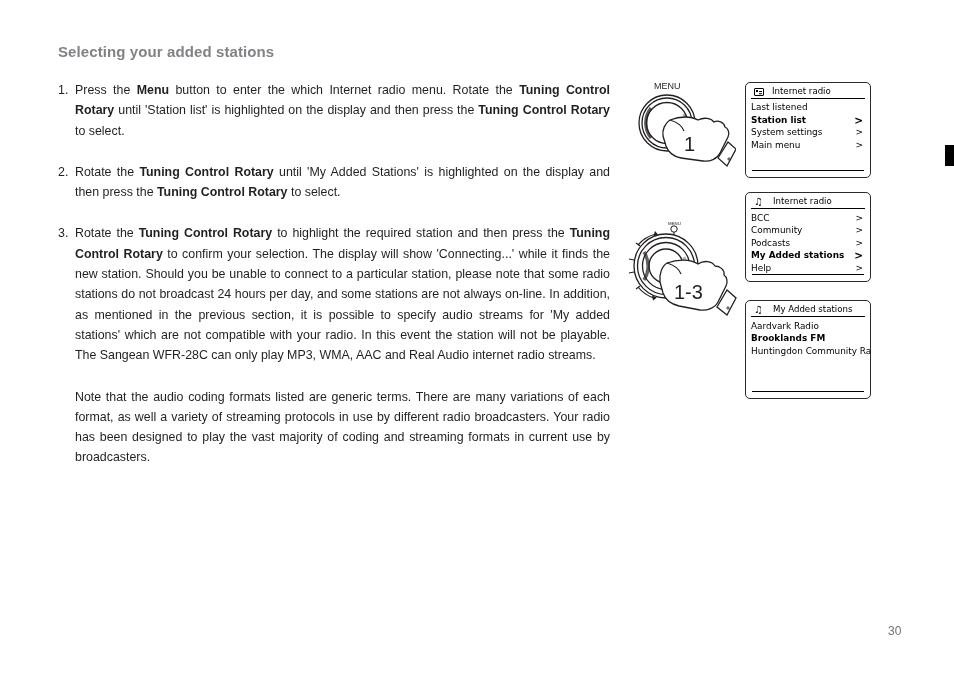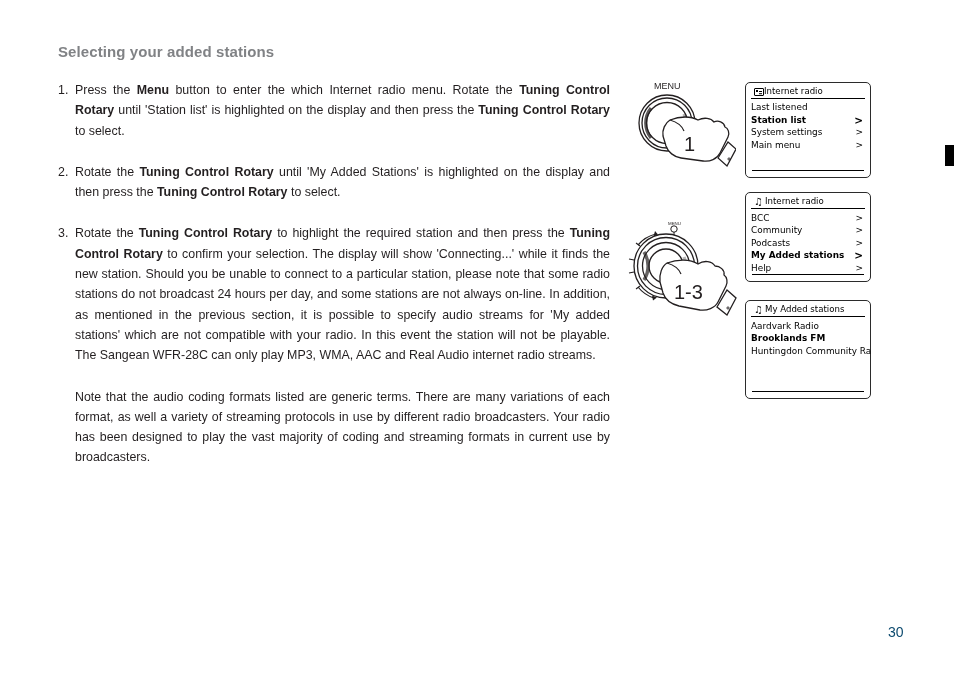--- a/index.html
+++ b/index.html
@@ -79,43 +79,43 @@
     align-items: center;
     justify-content: center;
     margin-left: 29px;
   }
 
   
   .page-number {
     position: absolute;
     left: 888px;
     top: 624px;
-    font-size: 14px;
-    color: #0c4a6e;
+    font-size: 12px;
+    color: #737373;
   }
 
   
   .lcd {
     position: absolute;
     width: 126px;
     background: #ffffff;
     border: 1.4px solid #2b2b2b;
     border-radius: 5px;
     box-sizing: border-box;
     padding: 3px 5px 0 5px;
     font-family: "DejaVu Sans", sans-serif;
   }
   .lcd-1 { left: 745px; top: 82px;  height: 96px; }
   .lcd-2 { left: 745px; top: 192px; height: 90px; }
   .lcd-3 { left: 745px; top: 300px; height: 99px; }
 
   .lcd-title {
     display: flex;
     align-items: flex-end;
-    gap: 0;
+    gap: 8px;
     font-size: 8.6px;
     color: #000;
     padding: 1px 0 2px 3px;
     border-bottom: 1.3px solid #000;
     white-space: nowrap;
   }
   .lcd-title .lcd-title-text { line-height: 1; }
 
   .icon-screen {
     display: inline-block;

